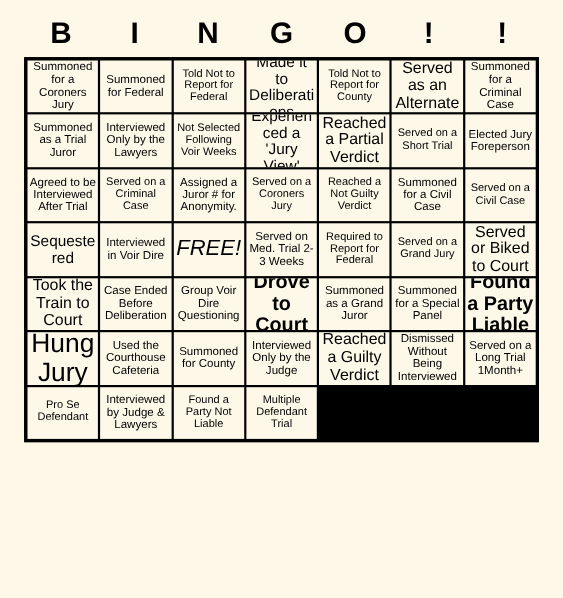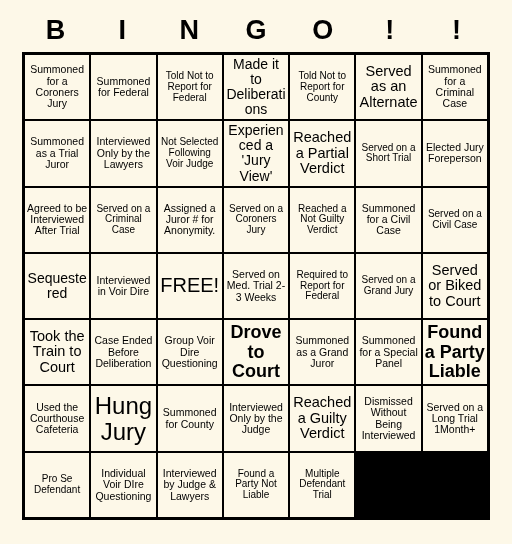--- a/index.html
+++ b/index.html
@@ -39,21 +39,21 @@
     letter-spacing: 0px;
     color: #000;
     line-height: 1;
     font-family: "Liberation Sans", sans-serif;
   }
   #grid {
     position: absolute;
     left: 22px;
     top: 52px;
     width: 468px;
-    height: 468px;
+    height: 350px;
     box-sizing: border-box;
     border: 3px solid #000;
     background: #000;
     display: grid;
     grid-template-columns: repeat(7, 1fr);
     grid-template-rows: repeat(7, 1fr);
     gap: 2px;
     padding: 0px;
   }
   .cell {
@@ -74,21 +74,21 @@
     word-wrap: break-word;
     hyphens: none;
   }
   
   .fs-xs .cell-text { font-size: 14px; }
   .fs-s  .cell-text { font-size: 10.5px; }
   .fs-m  .cell-text { font-size: 10px; }
   .fs-l  .cell-text { font-size: 14.5px; }
   .fs-xl .cell-text { font-size: 18px; font-weight: bold; }
   .fs-xxl .cell-text { font-size: 24px; }
-  .fs-free .cell-text { font-size: 20px; }
+  .fs-free .cell-text { font-size: 20px; font-style: italic; }
 </style>
 </head>
 <body>
 
 <div id="card">
 
   <div id="header-row">
       <div class="header-letter">B</div>
       <div class="header-letter">I</div>
       <div class="header-letter">N</div>
@@ -120,21 +120,21 @@
       <div class="cell fs-s">
         <span class="cell-text">Summoned for a Criminal Case</span>
       </div>
       <div class="cell fs-s">
         <span class="cell-text">Summoned as a Trial Juror</span>
       </div>
       <div class="cell fs-s">
         <span class="cell-text">Interviewed Only by the Lawyers</span>
       </div>
       <div class="cell fs-m">
-        <span class="cell-text">Not Selected Following Voir Judge</span>
+        <span class="cell-text">Not Selected Following Voir Weeks</span>
       </div>
       <div class="cell fs-xs">
         <span class="cell-text">Experienced a 'Jury View'</span>
       </div>
       <div class="cell fs-l">
         <span class="cell-text">Reached a Partial Verdict</span>
       </div>
       <div class="cell fs-m">
         <span class="cell-text">Served on a Short Trial</span>
       </div>
@@ -197,48 +197,45 @@
       </div>
       <div class="cell fs-s">
         <span class="cell-text">Summoned as a Grand Juror</span>
       </div>
       <div class="cell fs-s">
         <span class="cell-text">Summoned for a Special Panel</span>
       </div>
       <div class="cell fs-xl">
         <span class="cell-text">Found a Party Liable</span>
       </div>
-      <div class="cell fs-s">
-        <span class="cell-text">Used the Courthouse Cafeteria</span>
-      </div>
       <div class="cell fs-xxl">
         <span class="cell-text">Hung Jury</span>
       </div>
       <div class="cell fs-s">
+        <span class="cell-text">Used the Courthouse Cafeteria</span>
+      </div>
+      <div class="cell fs-s">
         <span class="cell-text">Summoned for County</span>
       </div>
       <div class="cell fs-s">
         <span class="cell-text">Interviewed Only by the Judge</span>
       </div>
       <div class="cell fs-l">
         <span class="cell-text">Reached a Guilty Verdict</span>
       </div>
       <div class="cell fs-s">
         <span class="cell-text">Dismissed Without Being Interviewed</span>
       </div>
       <div class="cell fs-s">
         <span class="cell-text">Served on a Long Trial 1Month+</span>
       </div>
       <div class="cell fs-m">
         <span class="cell-text">Pro Se Defendant</span>
       </div>
       <div class="cell fs-s">
-        <span class="cell-text">Individual Voir DIre Questioning</span>
-      </div>
-      <div class="cell fs-s">
         <span class="cell-text">Interviewed by Judge &amp; Lawyers</span>
       </div>
       <div class="cell fs-m">
         <span class="cell-text">Found a Party Not Liable</span>
       </div>
       <div class="cell fs-m">
         <span class="cell-text">Multiple Defendant Trial</span>
       </div>
     </div>
 

